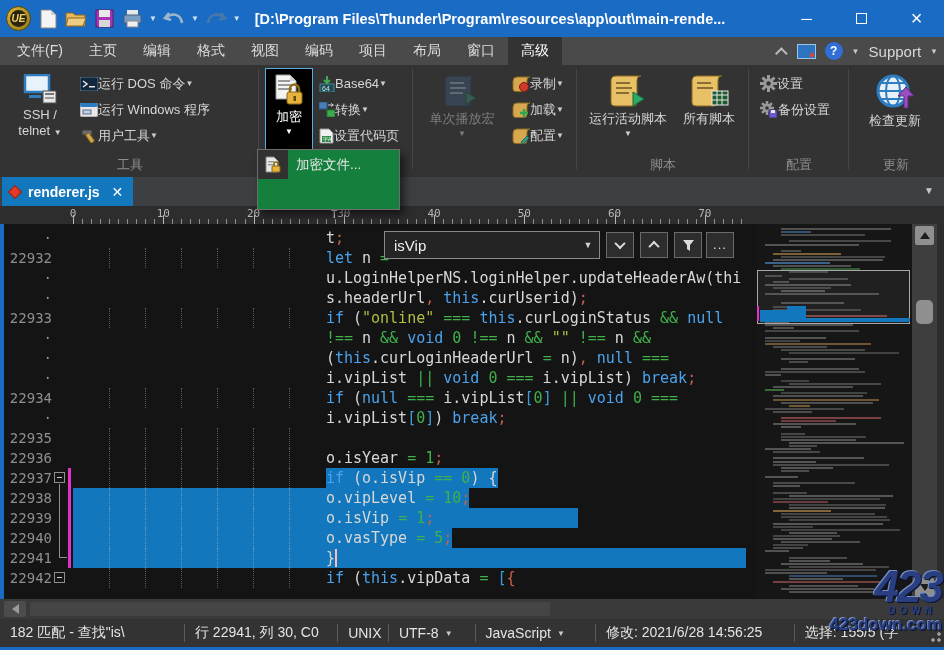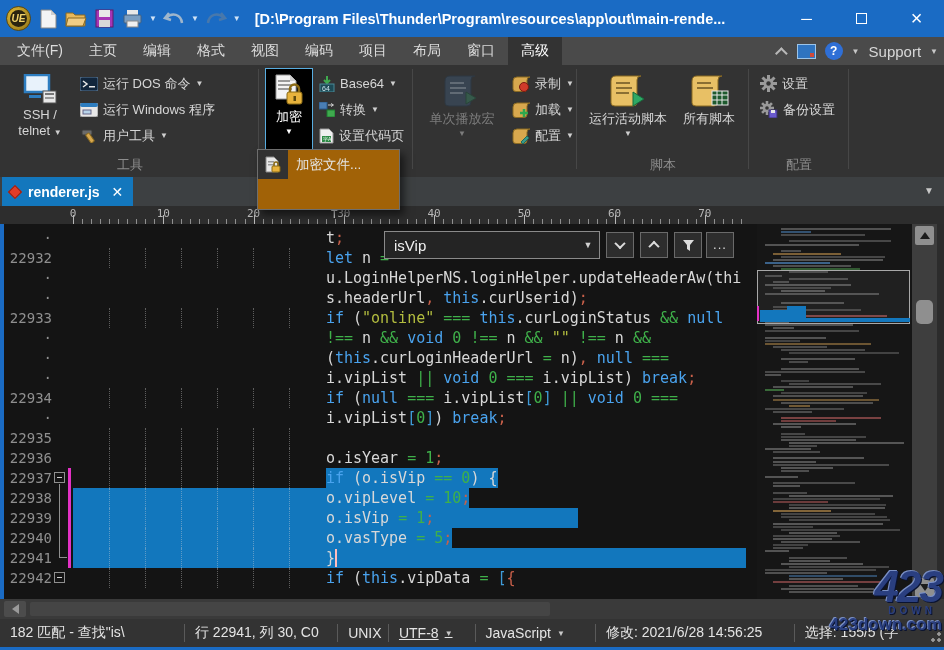--- a/index.html
+++ b/index.html
@@ -42,25 +42,25 @@
   .rgroup { position:absolute; top:0; height:112px; }
   .rsep { position:absolute; top:4px; width:1px; height:100px; background:#474747; }
   .glabel { position:absolute; bottom:3px; left:0; right:0; text-align:center; color:#8d8d8d; font-size:13px; }
   .bigbtn { position:absolute; top:3px; display:flex; flex-direction:column; align-items:center;
     padding-top:5px; border:1px solid transparent; }
   .bigbtn .blabel { color:#d6d6d6; font-size:13px; text-align:center; line-height:16px; margin-top:3px; white-space:nowrap; }
   .bigbtn .bcaret { color:#cfcfcf; font-size:8px; margin-top:2px; }
   .bigbtn.active { background:#000000; border-color:#58ade0; }
   .bigbtn.disabled .blabel, .bigbtn.disabled .bcaret { color:#7c7c7c; }
   .bigbtn.disabled svg { opacity:.45; }
-  .rrow { position:absolute; height:25px; display:flex; align-items:center; gap:5px; color:#d6d6d6; font-size:13px; white-space:nowrap; }
+  .rrow { position:absolute; height:25px; display:flex; align-items:center; color:#d6d6d6; font-size:13px; white-space:nowrap; }
   .rrow .bcaret { color:#cfcfcf; font-size:8px; }
 
   
-  .ddmenu { position:absolute; left:257px; top:149px; width:143px; height:61px; background:#a16207;
+  .ddmenu { position:absolute; left:257px; top:149px; width:143px; height:61px; background:#15803d;
     border:1px solid #6e6e6e; z-index:60; box-shadow:4px 5px 8px rgba(0,0,0,.55); }
   .dditem { height:29px; display:flex; align-items:center; color:#e4e4e4; font-size:13.5px; }
   .ddicon { width:30px; height:29px; background:#313131; display:flex; align-items:center; justify-content:center; }
   .ddtext { padding-left:8px; }
 
   
   .tabbar { position:absolute; left:0; top:177px; width:944px; height:29px; background:#3d4042; }
   .tab { position:absolute; left:2px; top:0; height:29px; background:#1377bd; display:flex; align-items:center;
     padding:0 10px 0 8px; gap:8px; }
   .diamond { width:10px; height:10px; background:#e23c28; transform:rotate(45deg); border:1px solid #8f1f12; }
@@ -415,20 +415,32 @@
             <circle cx="7" cy="7" r="1.8" fill="#333"></circle>
             <rect x="9" y="9" width="8" height="8" fill="#6a5acd" stroke="#3a3270"></rect>
             <rect x="11" y="9" width="4" height="3" fill="#e8e8e8"></rect>
           </svg>
         <span>备份设置</span>
       </div>
       <div class="glabel">配置</div>
     </div>
     <div class="rsep" style="left:848px"></div>
 
+    <div class="rgroup" style="left:852px;width:88px">
+      <div class="bigbtn" style="left:2px;width:82px">
+        <svg width="38" height="36" viewBox="0 0 38 36">
+          <circle cx="17" cy="17" r="15" fill="#e8f0f8" stroke="#2d7dc0" stroke-width="3"></circle>
+          <ellipse cx="17" cy="17" rx="7" ry="15" fill="none" stroke="#2d7dc0" stroke-width="2"></ellipse>
+          <path d="M2 17 h30 M4.5 9 h25 M4.5 25 h25" stroke="#2d7dc0" stroke-width="2" fill="none"></path>
+          <path d="M28 34 v-12 l-6 0 8-9 8 9 -6 0 v12 z" fill="#9a4ec2" stroke="#5e2a7a"></path>
+        </svg>
+        <div class="blabel">检查更新</div>
+      </div>
+      <div class="glabel">更新</div>
+    </div>
   </div>
 
   <div class="tabbar">
     <div class="tab">
       <span class="diamond"></span>
       <span class="tabname">renderer.js</span>
       <span class="tabclose">✕</span>
     </div>
     <span class="tab-list-caret">▼</span>
   </div>
@@ -778,21 +790,21 @@
       </div>
       <div class="ssep"></div>
       <div class="seg" style="width: 153px;">
         <span>行 22941, 列 30, C0</span>
       </div>
       <div class="ssep"></div>
       <div class="seg" style="width: 50px;">
         <span>UNIX</span>
       </div>
       <div class="ssep"></div>
-      <div class="seg" style="width: 86px; text-decoration: underline;">
+      <div class="seg" style="width: 86px;">
         <span>UTF-8</span>
         <span class="scaret">▼</span>
       </div>
       <div class="ssep"></div>
       <div class="seg" style="width: 120px;">
         <span>JavaScript</span>
         <span class="scaret">▼</span>
       </div>
       <div class="ssep"></div>
       <div class="seg" style="width: 199px;">

